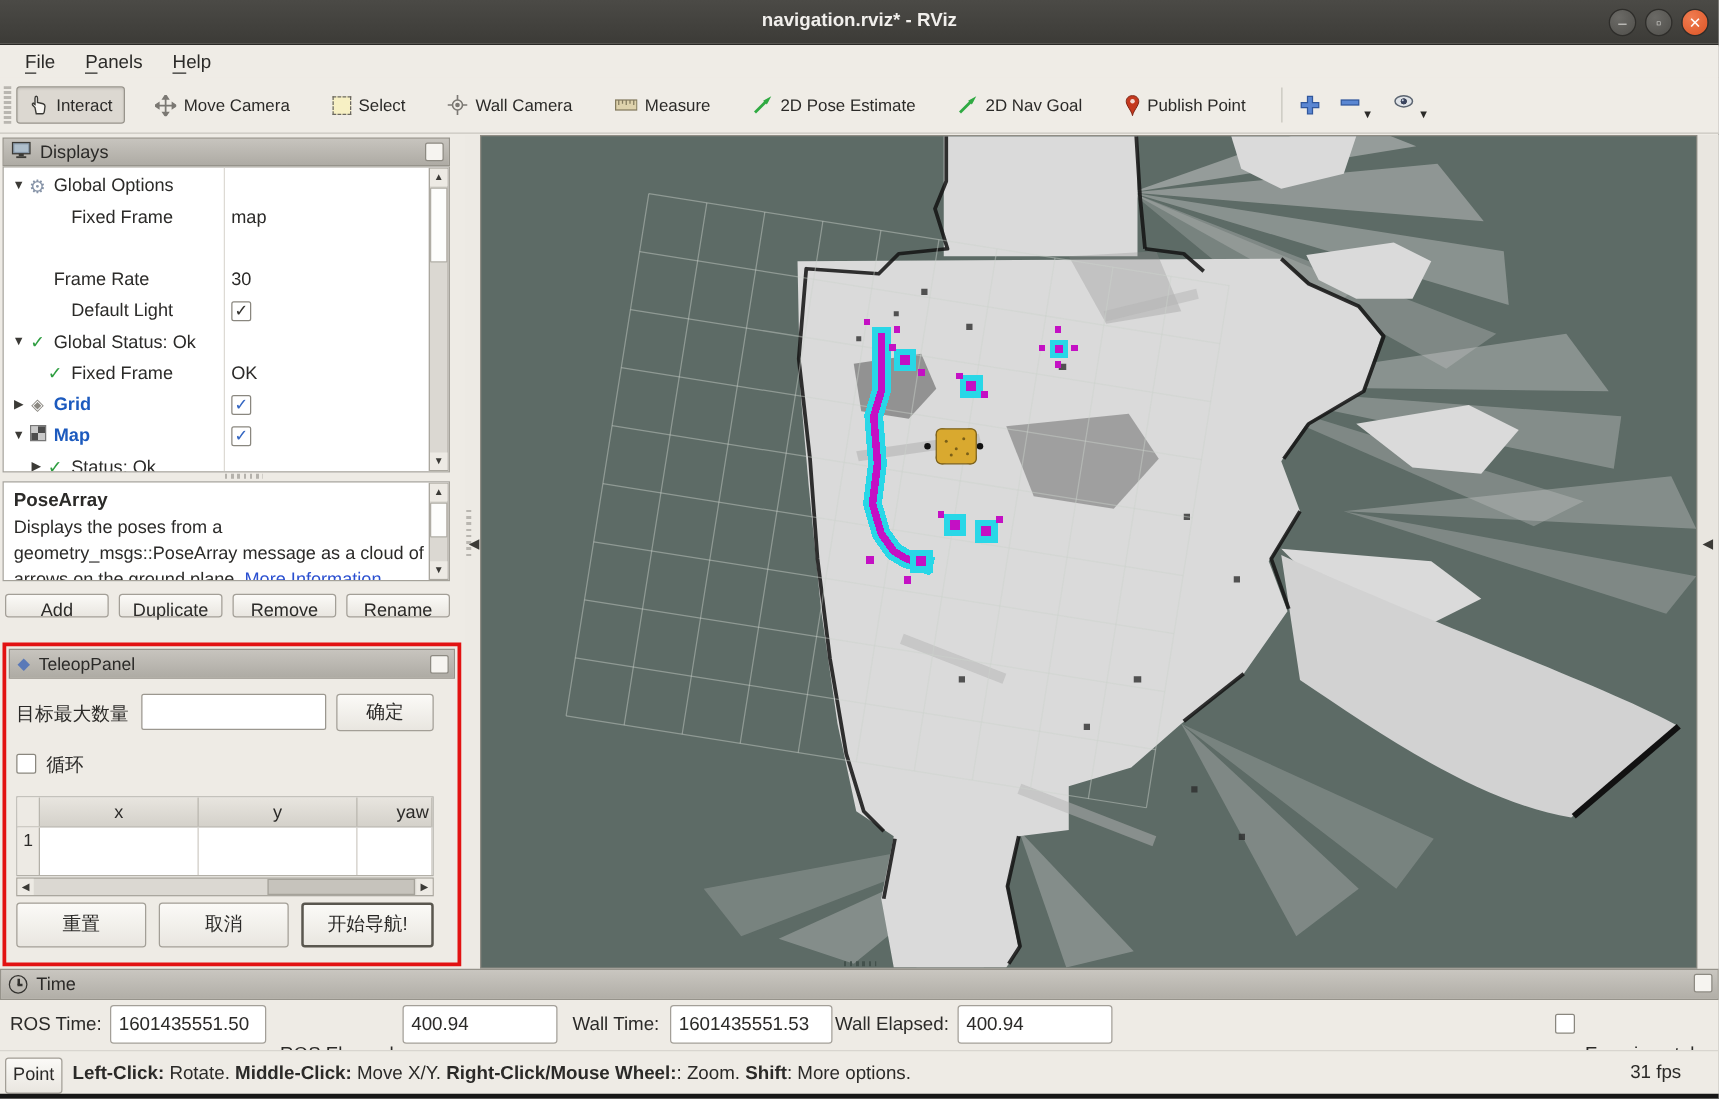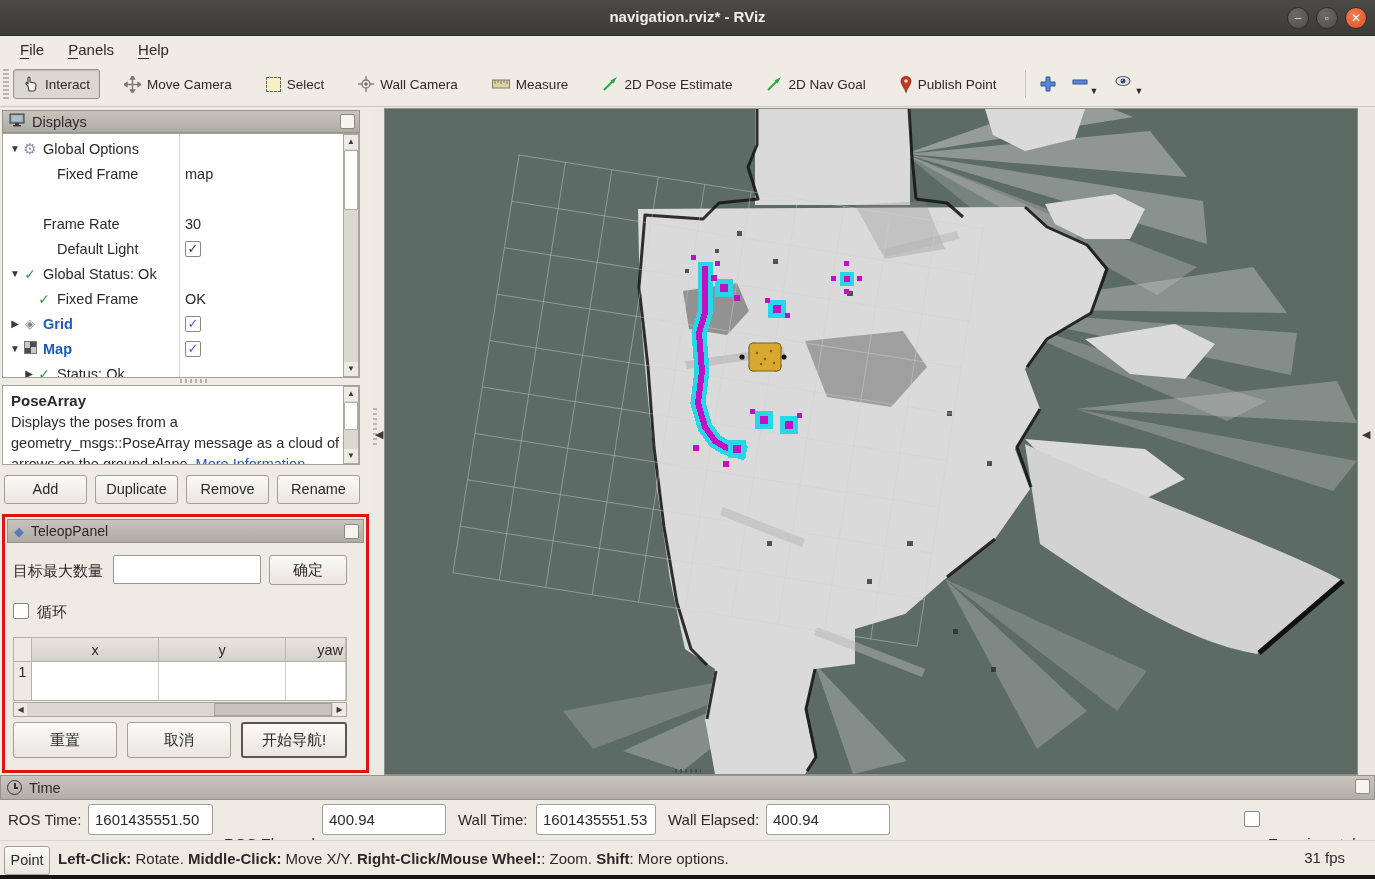--- a/index.html
+++ b/index.html
@@ -72,21 +72,21 @@
 
   
   .descbox { position:absolute; left:2px; top:277px; width:358px; height:80px; background:#fff; border:1px solid #a5a29a; overflow:hidden; padding:4px 20px 0 8px; font-size:14.5px; line-height:21px; }
   .descbox b { font-size:15px; }
   .desc-link { color:#2a4fd0; }
 
   
   .btn { background:linear-gradient(#fbfaf7,#e9e6e0); border:1px solid #a39f97; border-radius:3px; text-align:center; font-size:14.5px; color:#2b2a28; }
 
   .disp-btnrow { position:absolute; top:367px; left:4px; width:356px; display:flex; gap:8px; }
-  .disp-btnrow .btn { flex:1; height:29px; line-height:27px; }
+  .disp-btnrow .btn { flex:1; height:19px; line-height:27px; }
 
   
   .teleop { position:absolute; left:2px; top:406px; width:367px; height:259px; border:3px solid #e21212; background:#eeebe5; }
   .tp-header { left:2px; right:2px; top:2px; position:absolute; height:24px; background:linear-gradient(#c7c4be,#aeaba4); border:1px solid #96938b; display:flex; align-items:center; gap:7px; padding:0 6px; }
   .diamond-ic { color:#5a79b8; font-size:13px; }
   .tp-label { position:absolute; font-size:15px; }
   .tp-input { position:absolute; background:#fff; border:1px solid #9b978f; border-radius:2px; height:29px; font-size:15px; padding:0 5px; font-family:inherit; }
   .teleop-table { position:absolute; left:8px; top:120px; width:334px; border:1px solid #b3b0a8; background:#fff; }
   .tt-head { display:flex; height:24px; background:linear-gradient(#e8e5df,#d4d1ca); border-bottom:1px solid #b3b0a8; font-size:14.5px; }
   .tt-head > div { border-right:1px solid #b9b6ae; display:flex; align-items:center; justify-content:center; }
@@ -544,21 +544,21 @@
       <span class="clock-ic"></span>
       <span>Time</span>
       <div class="float-box"></div>
     </div>
     <div class="time-fields">
       <span class="tf-label" style="left:8px;">ROS Time:</span>
       <input class="tf-input" style="left: 88px; width: 125px;" value="1601435551.50">
       <span class="tf-label" style="left:224px;margin-top:24px;">ROS Elapsed:</span>
       <input class="tf-input" style="left: 322px; width: 124px;" value="400.94">
       <span class="tf-label" style="left:458px;">Wall Time:</span>
-      <input class="tf-input" style="left: 536px; width: 120px;" value="1601435551.53">
+      <input class="tf-input" style="left: 536px; width: 130px;" value="1601435551.53">
       <span class="tf-label" style="left:668px;">Wall Elapsed:</span>
       <input class="tf-input" style="left: 766px; width: 124px;" value="400.94">
       <span class="cb" style="position:absolute; left:1244px; top:11px;"></span>
       <span class="tf-label" style="left:1268px;margin-top:24px;">Experimental</span>
     </div>
   </div>
 
   <div class="statusbar">
     <div class="btn" style="position:absolute; left:4px; top:5px; width:46px; height:29px; line-height:27px;">Point</div>
     <div class="status-hint">

